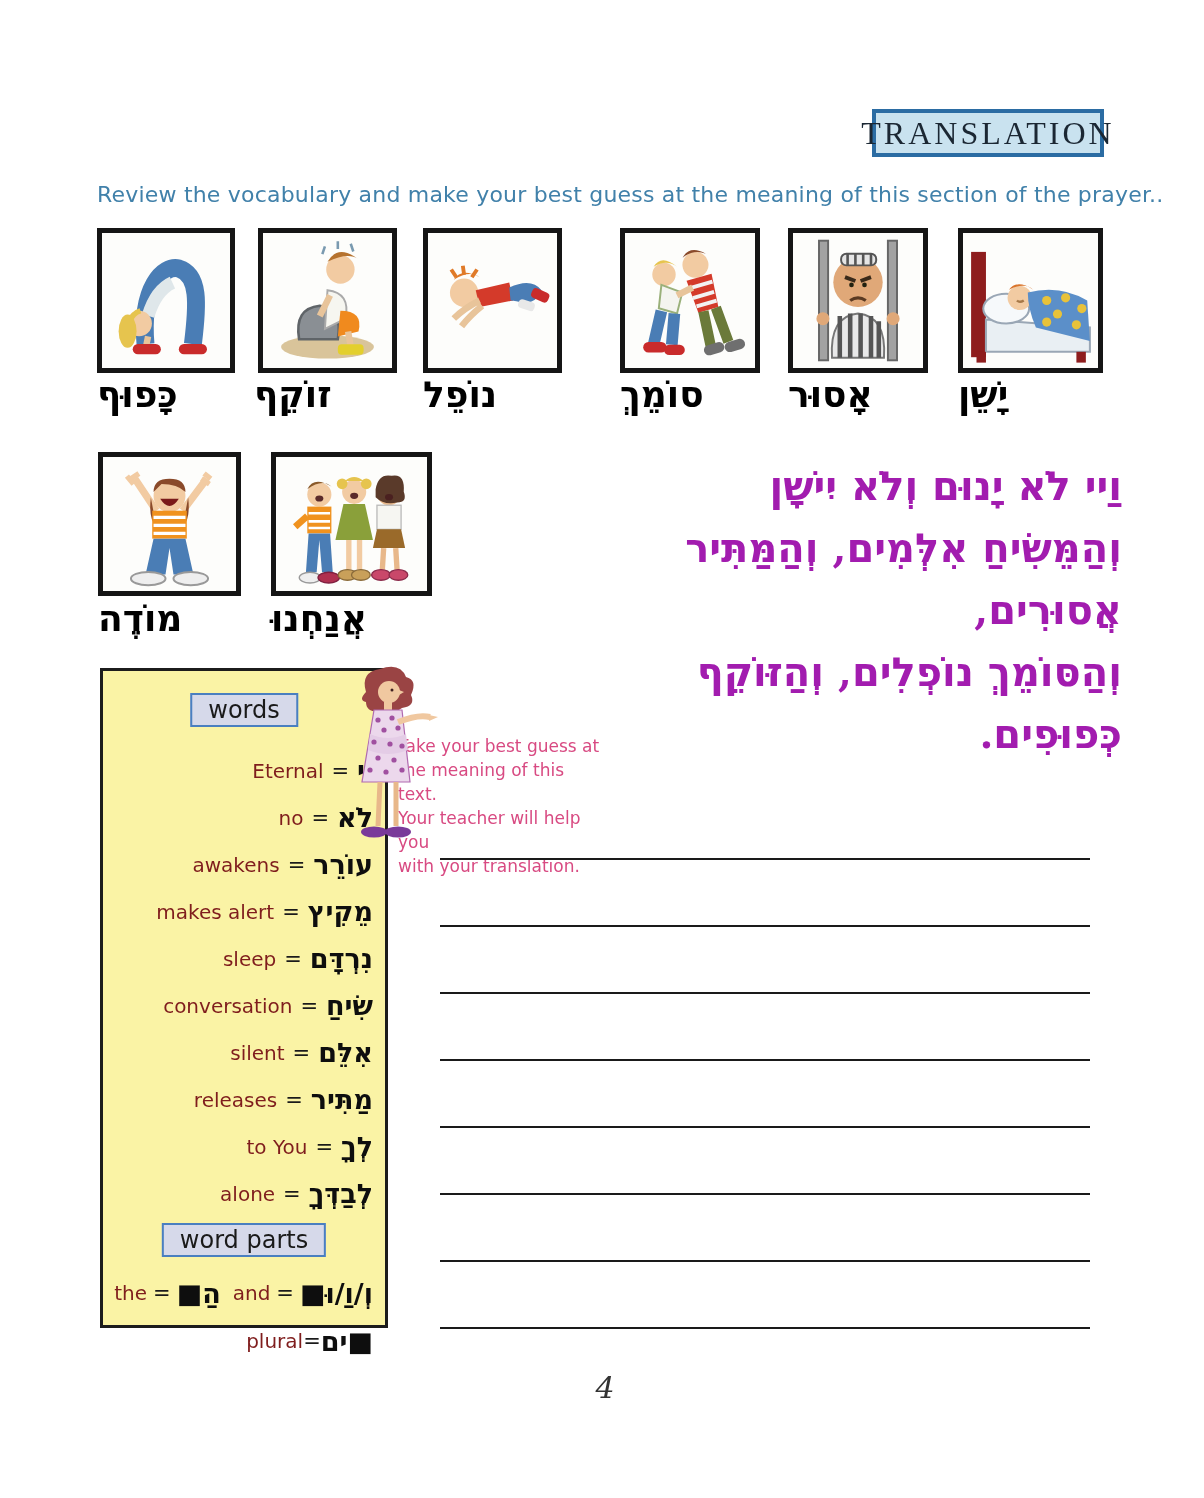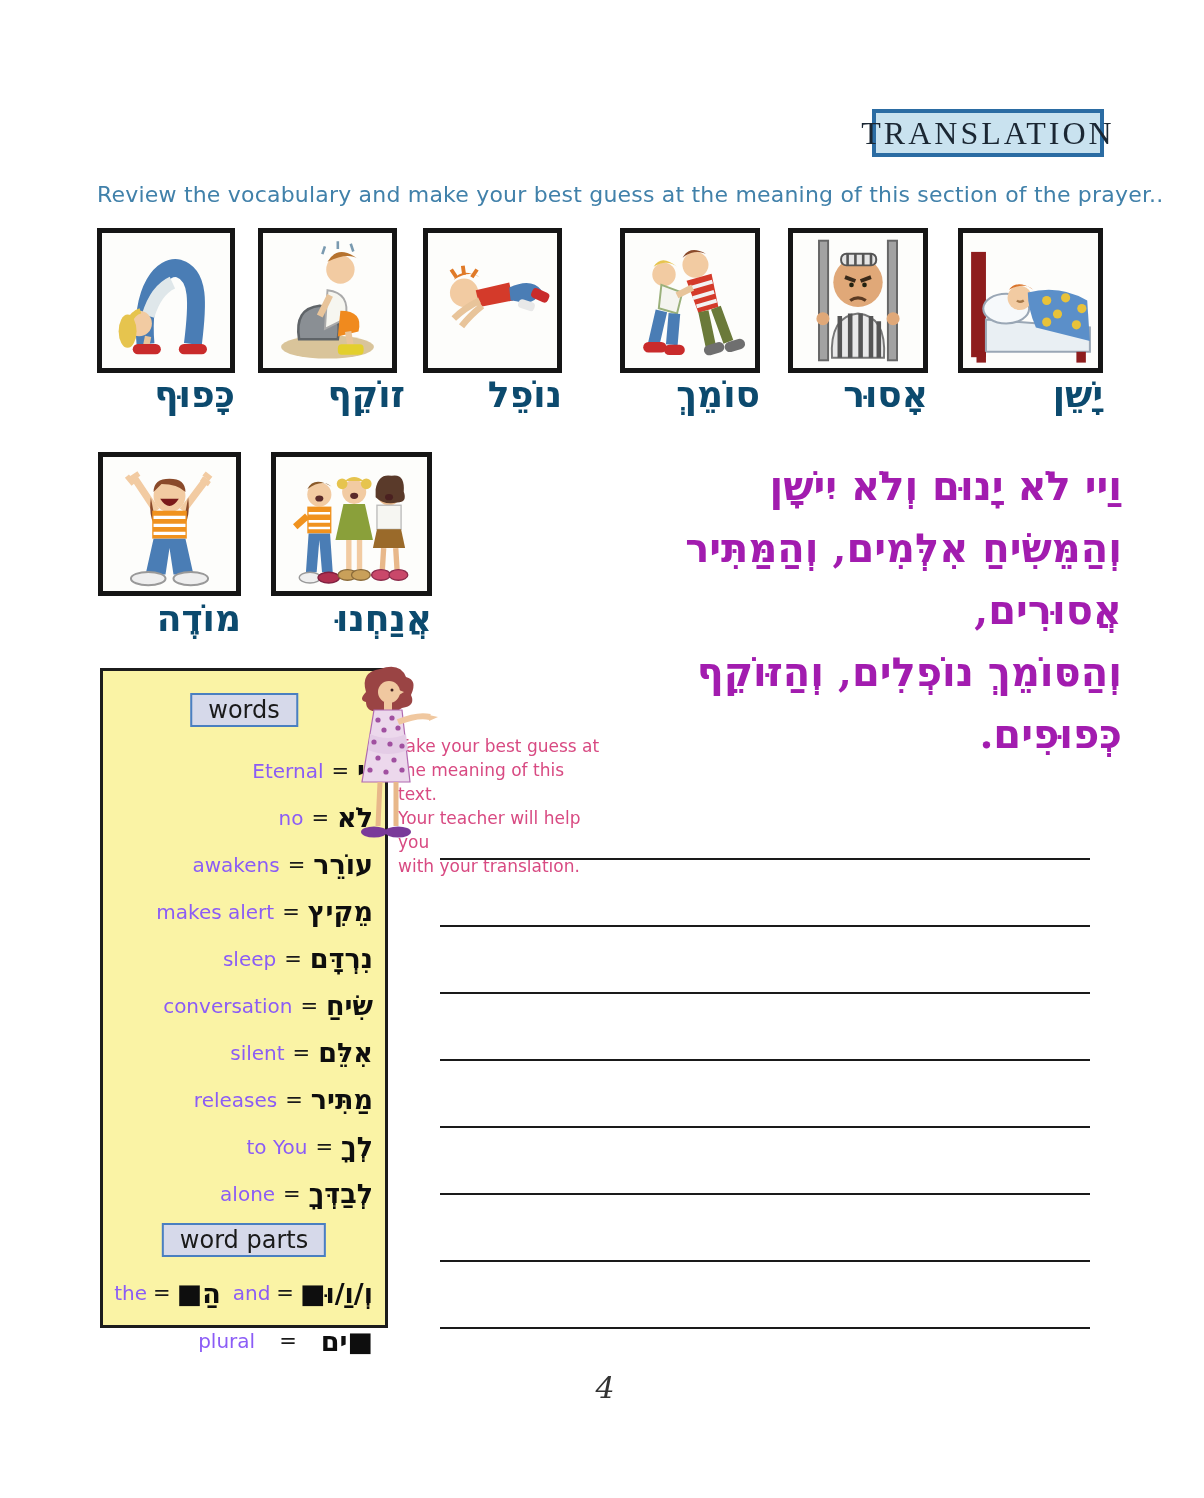--- a/index.html
+++ b/index.html
@@ -9,45 +9,45 @@
   }
   .title-box {
     position:absolute; left:872px; top:109px; width:224px; height:40px;
     background:#c9e2ef; border:4px solid #2b6ca3;
     display:flex; align-items:center; justify-content:center;
     font-family:"Liberation Serif", serif; font-size:32px; letter-spacing:3px; color:#1b2733;
   }
   .instruction { position:absolute; left:97px; top:182px; font-size:22px; color:#4181aa; letter-spacing:0.2px; }
   .card { position:absolute; border:5px solid #151515; background:#fdfdfb; box-sizing:border-box; }
   .card svg { width:100%; height:100%; display:block; }
-  .vlabel { position:absolute; font-size:36px; font-weight:bold; color:#0c4a6e; text-align:right; direction:rtl; }
+  .vlabel { position:absolute; font-size:36px; font-weight:bold; color:#000000; text-align:left; direction:rtl; }
   .prayer {
     position:absolute; left:670px; top:455px; width:452px; direction:rtl; text-align:right;
     font-size:40px; font-weight:bold; color:#a21caf; line-height:62px;
     font-family:"DejaVu Serif","DejaVu Sans", serif;
   }
   .ybox {
     position:absolute; left:100px; top:668px; width:288px; height:660px;
     background:#faf3a5; border:3px solid #1c1c1c; box-sizing:border-box;
   }
   .hdr {
     position:absolute; left:50%; transform:translateX(-50%);
     background:#d6d9ea; border:2px solid #4a7fc0; font-size:24px; color:#1a1a1a;
     padding:1px 16px; white-space:nowrap;
   }
   .words-list { position:absolute; top:76px; left:8px; right:12px; }
   .wrow { height:47px; display:flex; justify-content:flex-end; align-items:center; gap:8px; }
-  .eng { font-size:20px; color:#8b5cf6; white-space:nowrap; }
+  .eng { font-size:20px; color:#7f1d1d; white-space:nowrap; }
   .eq  { font-size:21px; color:#1a1a1a; }
   .heb { font-size:27px; font-weight:bold; direction:rtl; color:#0e0e0e;
          font-family:"DejaVu Sans", sans-serif; }
   .wp-area { position:absolute; top:598px; left:8px; right:12px; }
   .wp-line1 { height:48px; display:flex; justify-content:flex-end; align-items:center; gap:6px;margin-left:19px; }
   .wp-gap { width:14px; }
-  .wp-line2 { height:48px; display:flex; justify-content:flex-end; align-items:center; gap:24px; }
+  .wp-line2 { height:48px; display:flex; justify-content:flex-end; align-items:center; gap:0; }
   .note { position:absolute; left:398px; top:734px; width:210px; font-size:17px; line-height:24px; color:#d84a82; }
   .aline { position:absolute; left:440px; width:650px; height:2px; background:#1a1a1a; }
   .pnum { position:absolute; left:585px; top:1370px; width:40px; text-align:center;
           font-size:30px; color:#333; font-family:"DejaVu Serif", serif; font-style:italic; }
   .teacher { position:absolute; left:336px; top:662px; width:104px; height:190px; z-index:5; }
   .teacher svg { width:100%; height:100%; display:block; }
 </style>
 </head>
 <body>
 
@@ -148,21 +148,21 @@
       <circle cx="88" cy="56" r="3.4" fill="#e8c23a"></circle>
         <circle cx="70" cy="60" r="3.4" fill="#e8c23a"></circle>
       <circle cx="84" cy="68" r="3.4" fill="#e8c23a"></circle>
         <circle cx="62" cy="66" r="3.4" fill="#e8c23a"></circle>
       <rect x="10" y="88" width="7" height="8" fill="#8e1d1d"></rect>
       <rect x="84" y="88" width="7" height="8" fill="#8e1d1d"></rect>
     </svg>
   </div>
 
   <div class="vlabel" style="left:97px;top:374px;width:138px">כָּפוּף</div>
-  <div class="vlabel" style="left:266px;top:374px;width:139px">זוֹקֵף</div>
+  <div class="vlabel" style="left:254px;top:374px;width:139px">זוֹקֵף</div>
   <div class="vlabel" style="left:423px;top:374px;width:139px">נוֹפֵל</div>
   <div class="vlabel" style="left:620px;top:374px;width:140px">סוֹמֵךְ</div>
   <div class="vlabel" style="left:788px;top:374px;width:140px">אָסוּר</div>
   <div class="vlabel" style="left:958px;top:374px;width:145px">יָשֵׁן</div>
 
   <div class="card" style="left:98px;top:452px;width:143px;height:144px">
     <svg viewBox="0 0 100 100">
       <path d="M40 40 L24 16 M60 40 L78 16" stroke="#f2cba2" stroke-width="5.5"></path>
       <path d="M21 16 L27 12 M23 20 L18 14 M76 12 L81 16 M74 16 L80 20" stroke="#f2cba2" stroke-width="4"></path>
       <circle cx="50" cy="29" r="12" fill="#f2cba2"></circle>

